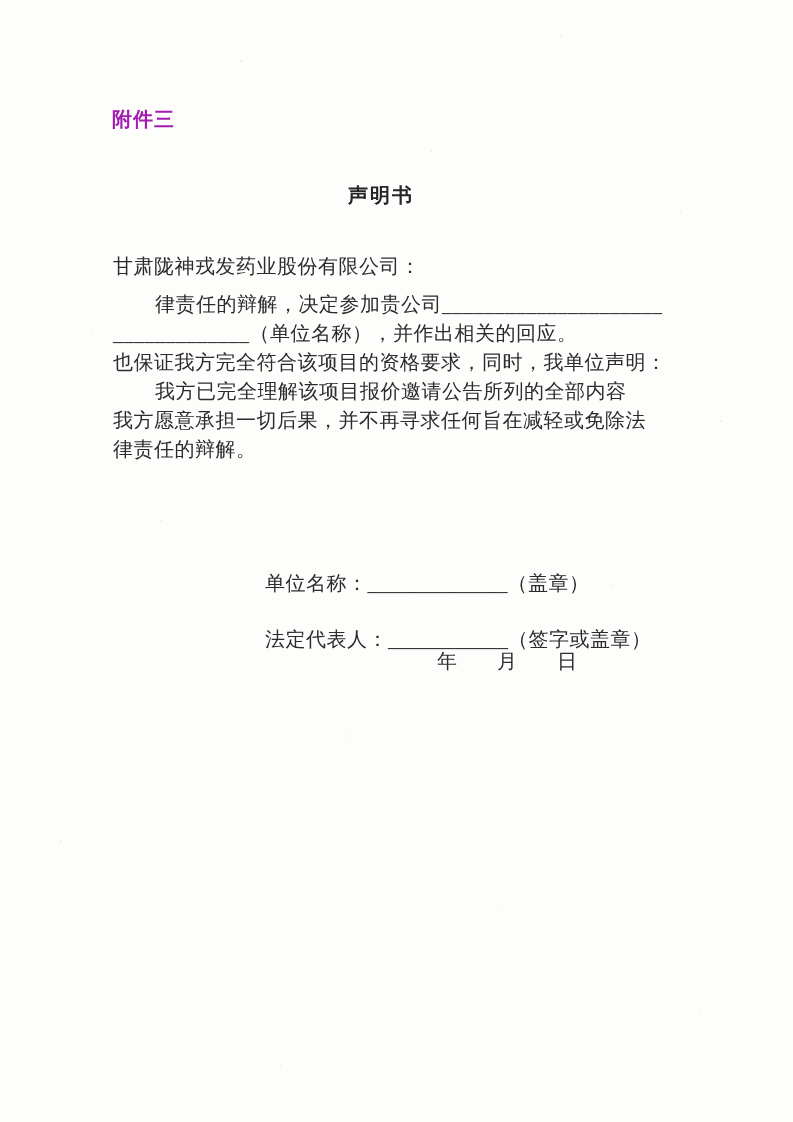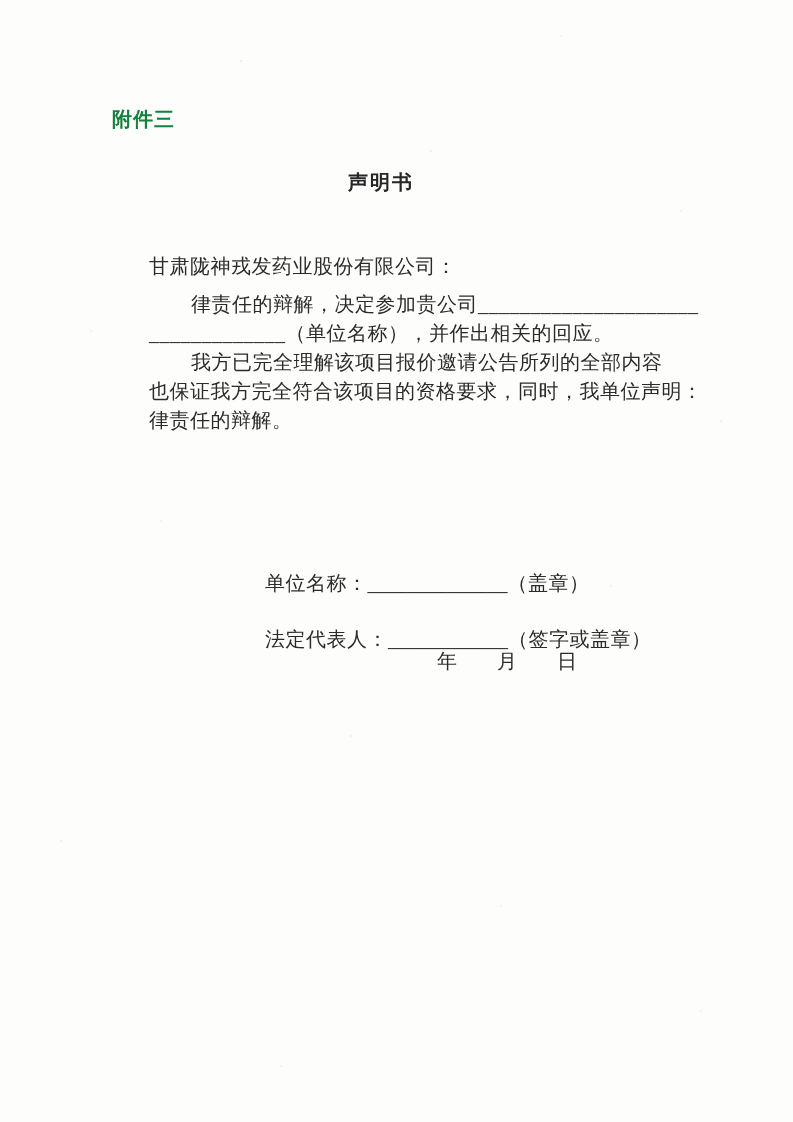--- a/index.html
+++ b/index.html
@@ -41,40 +41,39 @@
   }
   .attachment {
     position: absolute;
     left: 112px;
     top: 106px;
     font-family: "Liberation Sans", "DejaVu Sans", sans-serif;
     font-weight: 700;
     font-size: 20px;
     line-height: 26px;
     letter-spacing: 1px;
-    color: #15803d;
+    color: #a21caf;
   }
   .title {
     position: absolute;
     left: 0;
-    top: 169px;
+    top: 182px;
     width: 762px;
     text-align: center;
     font-size: 20px;
     font-weight: 700;
     letter-spacing: 2px;
     line-height: 26px;
     color: #262626;
   }
   .body-block {
     position: absolute;
     left: 113px;
     top: 252px;
     width: 565px;
-    margin-left: 36px;
   }
   .line {
     height: 29px;
     line-height: 29px;
     font-size: 20px;
     letter-spacing: 0.5px;
     white-space: nowrap;
   }
   .line.recipient {
     margin-bottom: 9px;
@@ -111,22 +110,23 @@
   <div class="noise"></div>
 
   <div class="attachment">附件三</div>
 
   <div class="title">声明书</div>
 
   <div class="body-block">
     <div class="line recipient">甘肃陇神戎发药业股份有限公司：</div>
     <div class="line indent">律责任的辩解，决定参加贵公司_____________________</div>
     <div class="line">_____________（单位名称），并作出相关的回应。</div>
+    <div class="line">也保证我方完全符合该项目的资格要求，同时，我单位声明：</div>
     <div class="line indent">我方已完全理解该项目报价邀请公告所列的全部内容</div>
-    <div class="line">也保证我方完全符合该项目的资格要求，同时，我单位声明：</div>
+    <div class="line">我方愿意承担一切后果，并不再寻求任何旨在减轻或免除法</div>
     <div class="line">律责任的辩解。</div>
   </div>
 
   <div class="sig-row unit">
     <span>单位名称：</span><span class="blank">______________</span><span>（盖章）</span>
   </div>
 
   <div class="sig-row legal">
     <span>法定代表人：</span><span class="blank">____________</span><span>（签字或盖章）</span>
   </div>

